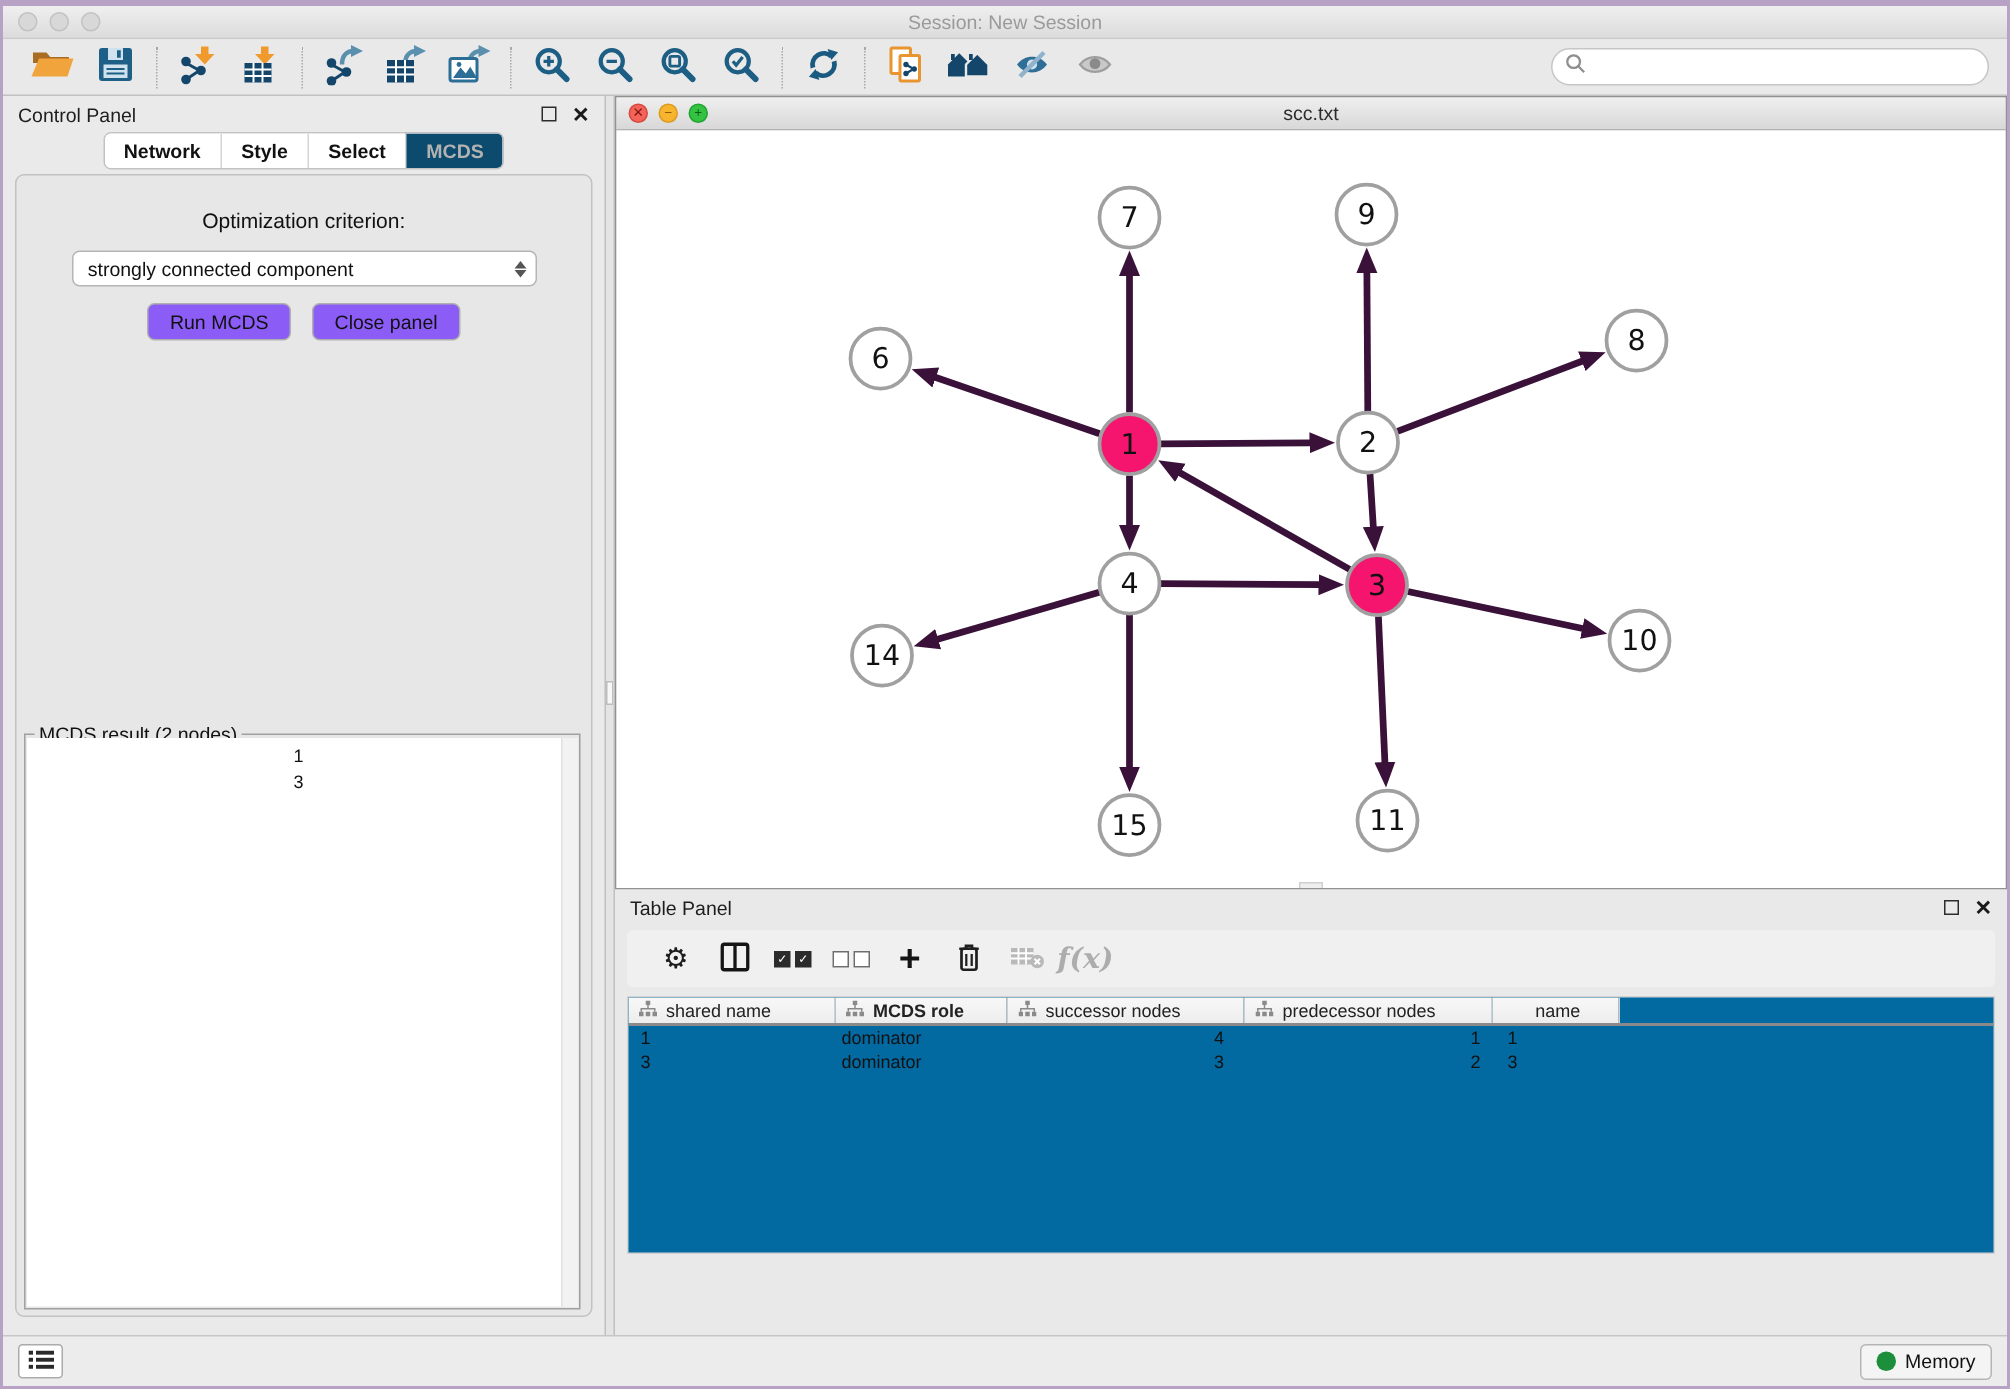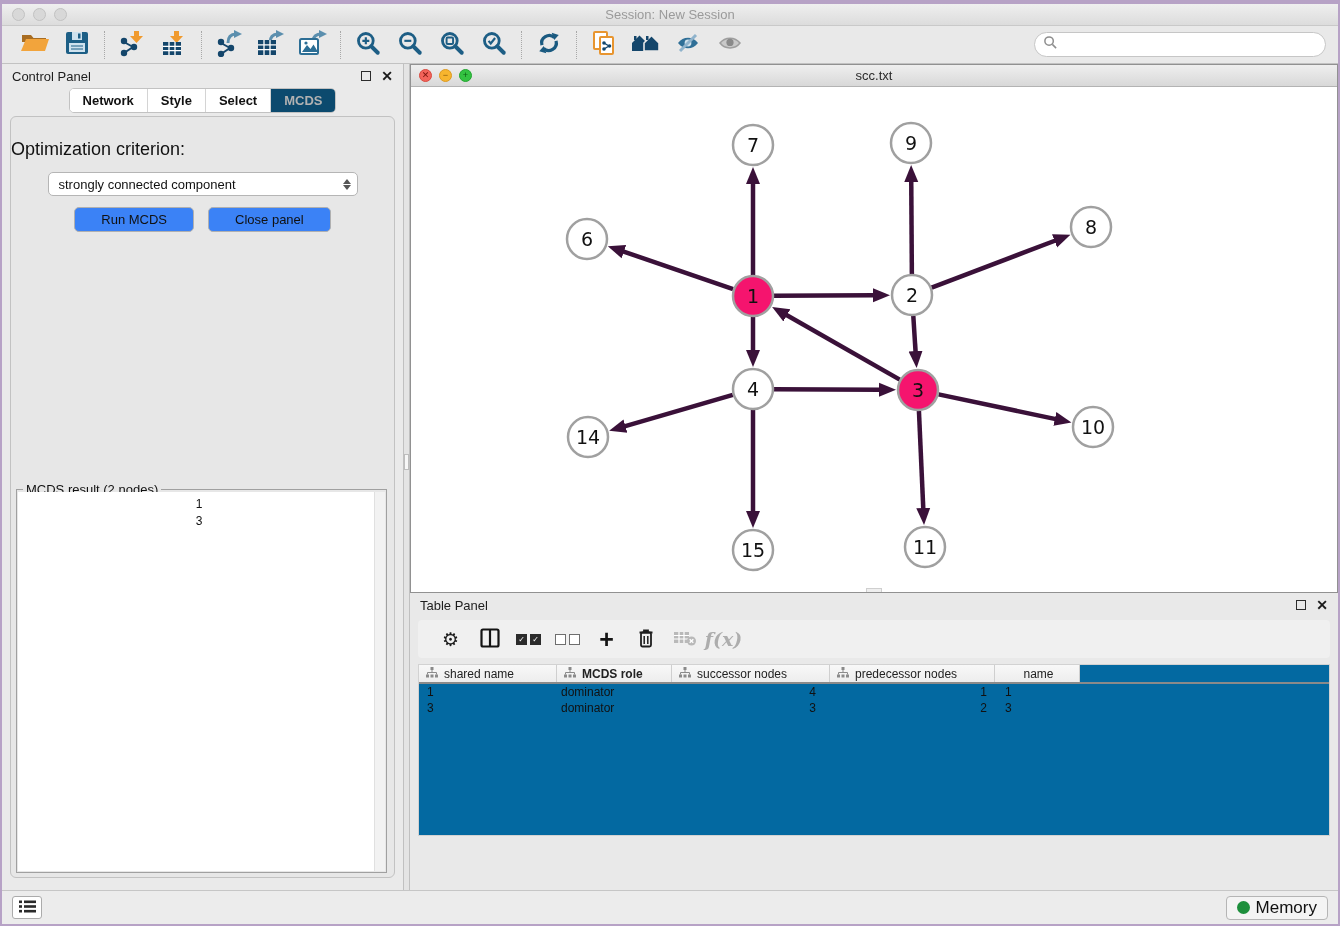--- a/index.html
+++ b/index.html
@@ -32,28 +32,28 @@
   .panel-header { height:24px; display:flex; align-items:center; padding:0 10px; font-size:13px; color:#1d1d1d; }
   .panel-header .ph-icons { margin-left:auto; display:flex; gap:10px; align-items:center; }
   .float-box { width:10px; height:10px; border:1.5px solid #2c2c2c; display:inline-block; }
   .close-x { font-size:14px; font-weight:bold; color:#1a1a1a; line-height:1; }
   .seg-tabs { display:flex; justify-content:center; }
   .seg { display:flex; border:1px solid #c2c2c2; border-radius:5px; overflow:hidden; background:#fff; }
   .seg-tab { padding:4px 13px; font-size:13px; font-weight:bold; color:#111; background:#fff; border-left:1px solid #d4d4d4; cursor:pointer; white-space:nowrap; }
   .seg-tab:first-child { border-left:none; }
   .seg-tab.active { background:#0c4a6e; color:#b2b2b2; }
   .cp-inner { position:absolute; top:52px; left:8px; right:8px; bottom:12px; background:#e7e7e7; border:1px solid #c2c2c2; border-radius:6px; }
-  .opt-label { margin-top:22px; font-size:18px; color:#111; }
+  .opt-label { text-align:center; margin-top:22px; font-size:14px; color:#111; }
   .combo { margin:12px auto 0; width:310px; height:24px; background:#fff; border:1px solid #b5b5b5; border-radius:5px; display:flex; align-items:center; padding:0 6px 0 10px; font-size:13px; color:#111; cursor:pointer; }
   .combo .stepper { margin-left:auto; display:flex; flex-direction:column; align-items:center; gap:1px; }
   .combo .stepper i { display:block; width:0; height:0; border-left:4px solid transparent; border-right:4px solid transparent; }
   .combo .stepper .up { border-bottom:5px solid #555; }
   .combo .stepper .dn { border-top:5px solid #555; }
   .btn-row { display:flex; justify-content:center; gap:14px; margin-top:11px; }
-  .mac-btn { background:#3b82f6; border:1px solid #b0b0b0; border-radius:5px; padding:4px 26px; font-size:13px; color:#111; font-family:"Liberation Sans",sans-serif; cursor:pointer; }
+  .mac-btn { background:#8b5cf6; border:1px solid #b0b0b0; border-radius:5px; padding:4px 14px; font-size:13px; color:#111; font-family:"Liberation Sans",sans-serif; cursor:pointer; }
   .result-fieldset { position:absolute; left:5px; right:7px; top:372px; bottom:4px; border:1px solid #a0a0a0;text-align:center; }
   .result-legend { position:absolute; top:-8px; left:6px; background:#e7e7e7; padding:0 3px; font-size:13px; color:#111; }
   .result-area { position:absolute; inset:1px; top:2px; background:#fff; display:flex; }
   .result-text { flex:1; font-size:12px; color:#111; padding:4px 0 0 6px; white-space:pre-line; line-height:1.45; }
   .result-scroll { width:11px; background:#f2f2f2; border-left:1px solid #e0e0e0; }
 
   
   .splitter-v { width:7px; background:#e4e4e4; border-left:1px solid #c0c0c0; border-right:1px solid #c0c0c0; position:relative; flex:0 0 auto; }
   .grip { position:absolute; top:390px; left:0; width:5px; height:16px; background:#f7f7f7; border:1px solid #bdbdbd; }
 
@@ -81,21 +81,21 @@
   .cb.empty { border:1.5px solid #6e6e6e; background:#fff; }
   .tp-table { margin:6px 8px 0; background:#0369a1; border:1px solid #d2d2d2; height:172px; flex:0 0 auto; overflow:hidden; }
   .thead-row { display:flex; height:19px; border-bottom:2px solid #8a8a8a; }
   .th { background:linear-gradient(#f8f8f8,#ededed); border-right:1px solid #cfcfcf; display:flex; align-items:center; gap:6px; padding:0 4px 0 7px; font-size:12px; color:#222; }
   .th.center { justify-content:center; }
   .trow { display:flex; height:16px; font-size:12px; color:#111; align-items:center; }
   .td { padding:0 4px; overflow:hidden; white-space:nowrap; }
   .tp-tabs { margin:auto auto 6px; }
   .statusbar { height:34px; background:#ececec; border-top:1px solid #c6c6c6; display:flex; align-items:center; padding:0 10px; flex:0 0 auto; }
   .list-btn { width:30px; height:23px; background:#fff; border:1px solid #ababab; border-radius:3px; display:flex; align-items:center; justify-content:center; cursor:pointer; }
-  .memory-btn { margin-left:auto; height:24px; background:#f4f4f4; border:1px solid #b5b5b5; border-radius:4px; display:flex; align-items:center; gap:6px; padding:0 10px; font-size:17px; color:#111; cursor:pointer; }
+  .memory-btn { margin-left:auto; height:24px; background:#f4f4f4; border:1px solid #b5b5b5; border-radius:4px; display:flex; align-items:center; gap:6px; padding:0 10px; font-size:13px; color:#111; cursor:pointer; }
   .mem-dot { width:13px; height:13px; border-radius:50%; background:#1d8f3c; }
 </style>
 </head>
 <body>
 
 <div class="app">
 
   <div class="titlebar">
     <div class="traffic">
       <span class="light inactive"></span>

